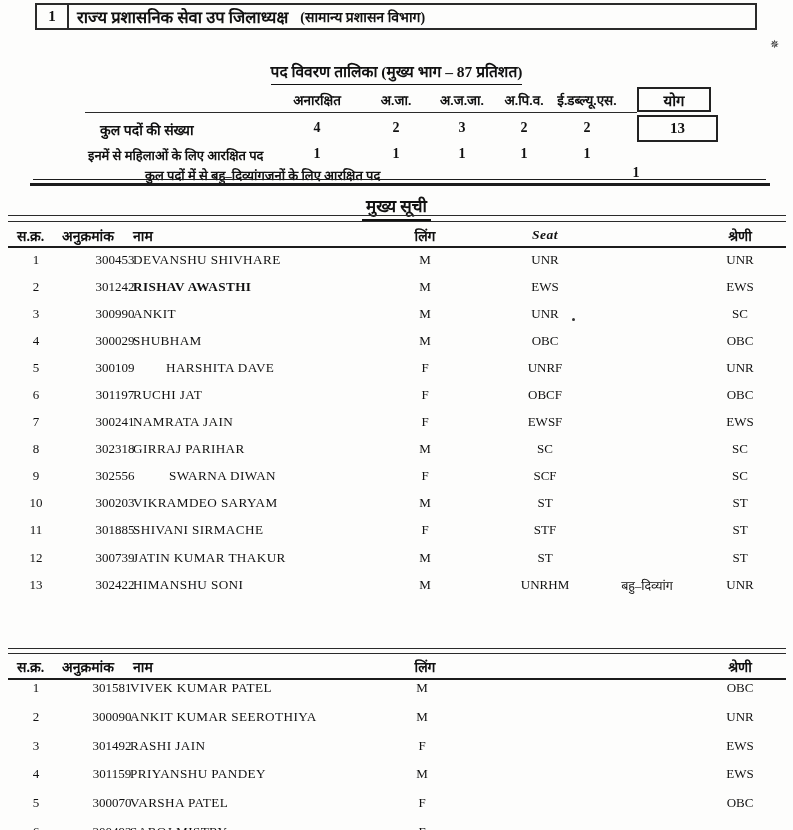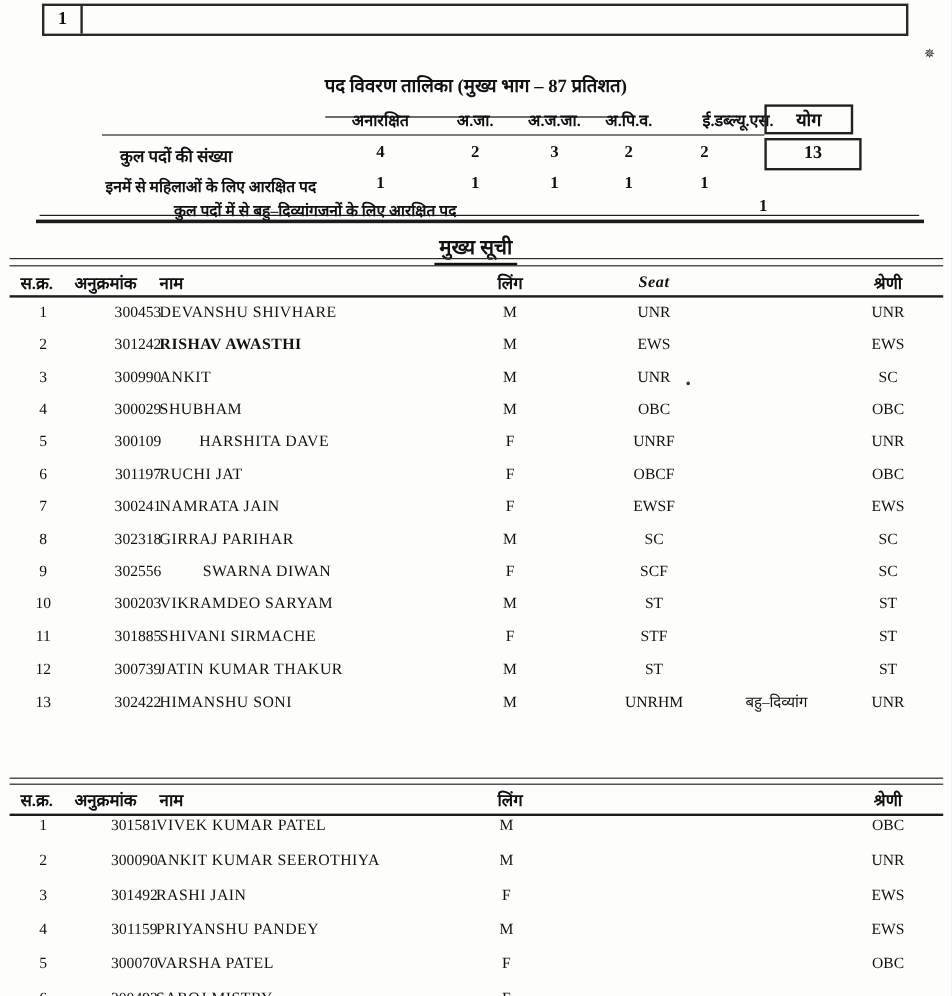--- a/index.html
+++ b/index.html
@@ -9,21 +9,21 @@
   }
   .ctr{transform:translateX(-50%);white-space:nowrap;}
   
   .header-box{position:absolute;left:35px;top:3px;width:722px;height:27px;border:2px solid #2a2a2a;display:flex;align-items:stretch;box-sizing:border-box;}
   .header-num{width:30px;border-right:2px solid #2a2a2a;display:flex;align-items:center;justify-content:center;font-weight:700;font-size:15px;}
   .header-title{flex:1;display:flex;align-items:center;padding-left:8px;gap:12px;}
   .ht-main{font-weight:700;font-size:16.5px;}
   .ht-dept{font-weight:700;font-size:14px;}
   
   .pt-title-wrap{position:absolute;left:0;top:60px;width:100%;text-align:center;}
-  .pt-title{font-weight:700;font-size:15.5px;display:inline-block;border-bottom:1.8px solid #111;padding-bottom:15px;}
+  .pt-title{font-weight:700;font-size:15.5px;display:inline-block;border-bottom:1.8px solid #111;padding-bottom:2px;}
   .pt-colhead{position:absolute;top:91px;font-weight:700;font-size:13.5px;}
   .yog-box{position:absolute;left:637px;top:87px;width:74px;height:25px;border:2px solid #222;display:flex;align-items:center;justify-content:center;font-weight:700;font-size:15px;box-sizing:border-box;}
   .total-box{position:absolute;left:637px;top:115px;width:81px;height:27px;border:2px solid #222;display:flex;align-items:center;justify-content:center;font-weight:700;font-size:15px;box-sizing:border-box;}
   .pt-headline{position:absolute;left:85px;top:112px;width:552px;border-top:1.6px solid #2a2a2a;}
   .pt-label{position:absolute;font-weight:700;}
   .pt-val{position:absolute;font-weight:700;font-size:14px;transform:translateX(-50%);}
   .dline-thin{position:absolute;left:33px;top:179px;width:733px;border-top:1.5px solid #1c1c1c;}
   .dline-thick{position:absolute;left:30px;top:183px;width:740px;height:3px;background:#1c1c1c;}
   
   .list-title-wrap{position:absolute;left:0;width:100%;text-align:center;}
@@ -41,31 +41,35 @@
   .artifact-tick{position:absolute;left:770px;top:38px;font-size:11px;color:#222;}
   .artifact-dot{position:absolute;left:572px;top:318px;width:3px;height:3px;background:#333;border-radius:50%;}
 </style>
 </head>
 <body>
 
 <div class="page">
 
   <div class="header-box">
     <div class="header-num">1</div>
+    <div class="header-title">
+      <span class="ht-main">राज्य प्रशासनिक सेवा उप जिलाध्यक्ष</span>
+      <span class="ht-dept">(सामान्य प्रशासन विभाग)</span>
+    </div>
   </div>
   <span class="artifact-tick">✵︎</span>
 
   <div class="pt-title-wrap">
     <span class="pt-title">पद विवरण तालिका (मुख्य भाग – 87 प्रतिशत)</span>
   </div>
   <span class="pt-colhead ctr" style="left:317px;">अनारक्षित</span>
   <span class="pt-colhead ctr" style="left:396px;">अ.जा.</span>
   <span class="pt-colhead ctr" style="left:462px;">अ.ज.जा.</span>
   <span class="pt-colhead ctr" style="left:524px;">अ.पि.व.</span>
-  <span class="pt-colhead ctr" style="left:615px;">ई.डब्ल्यू.एस.</span>
+  <span class="pt-colhead ctr" style="left:587px;">ई.डब्ल्यू.एस.</span>
   <div class="yog-box">
     <span>योग</span>
   </div>
   <div class="pt-headline"></div>
   <div class="total-box">
     <span>13</span>
   </div>
 
   <span class="pt-label" style="left:100px;top:120px;font-size:14px;">कुल पदों की संख्या</span>
   <span class="pt-val" style="left:317px;top:120px;">4</span>

